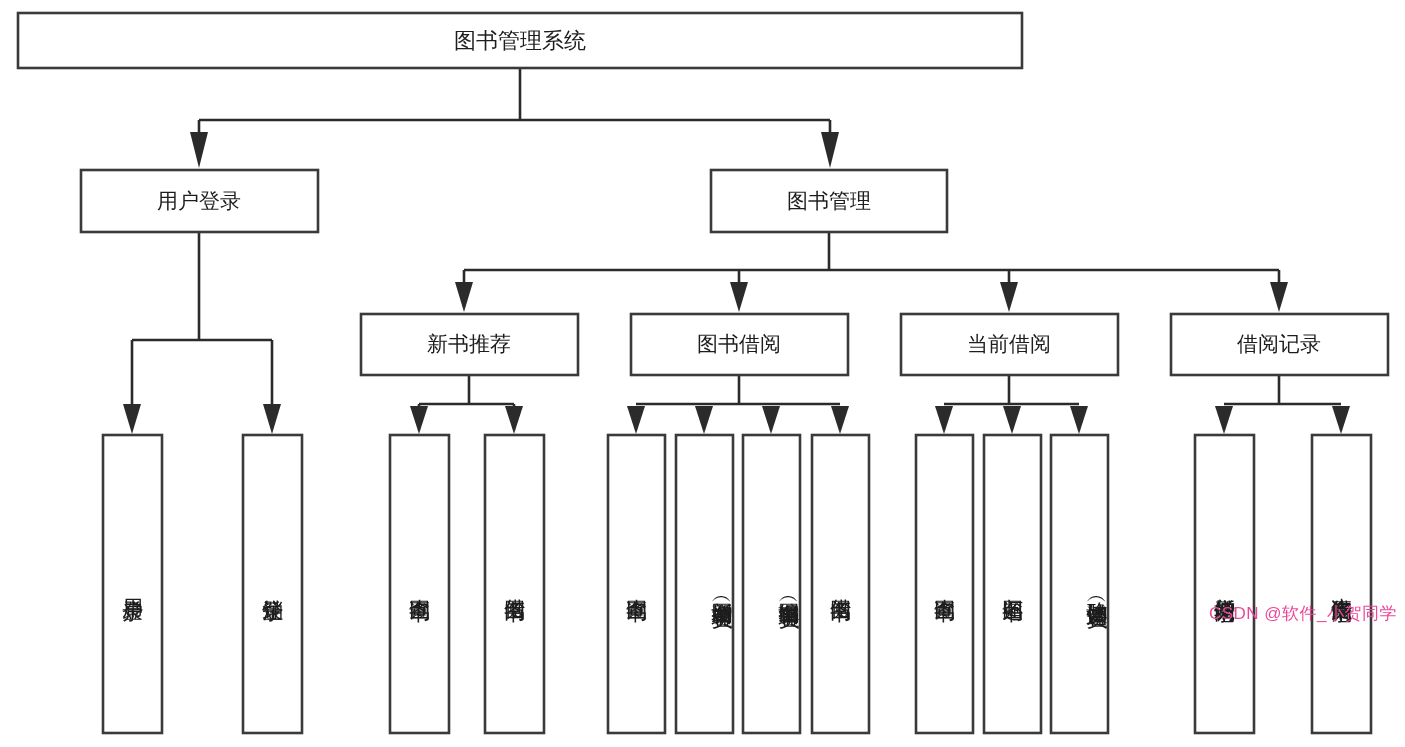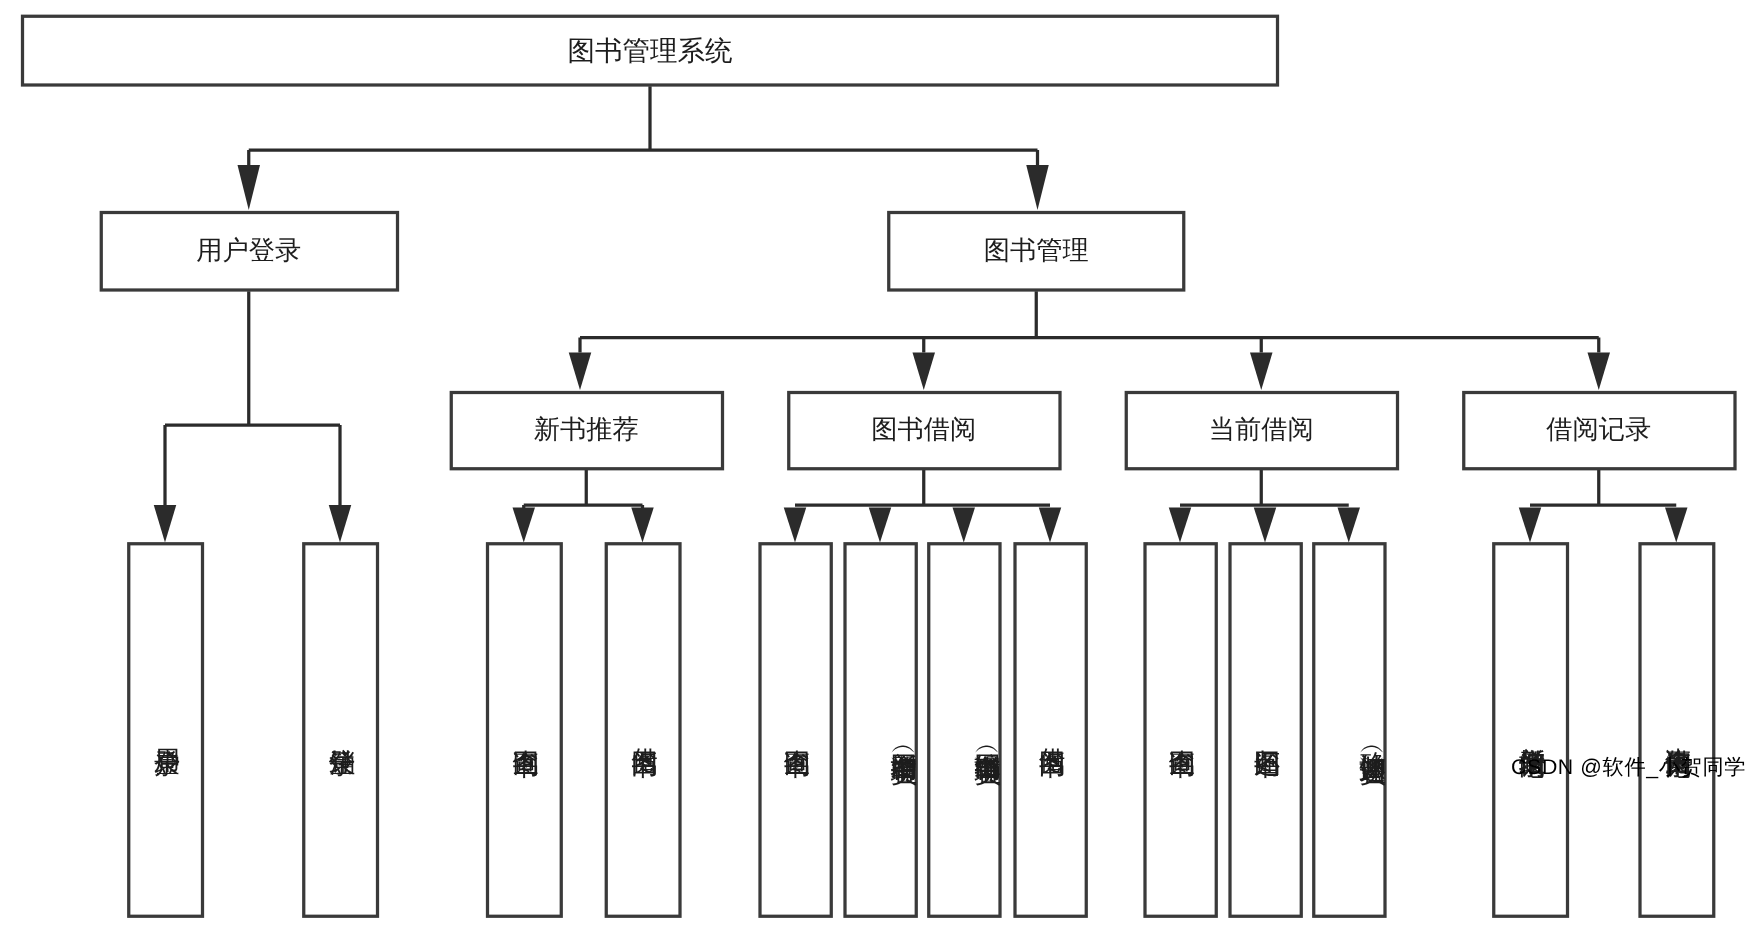--- a/index.html
+++ b/index.html
@@ -70,21 +70,21 @@
     justify-content: center;
     white-space: nowrap;
     pointer-events: none;
   }
   .watermark {
     position: absolute;
     right: 8px;
     bottom: 6px;
     font-family: "Liberation Sans", "DejaVu Sans", sans-serif;
     font-size: 17px;
-    color: #000000;
+    color: #ec4899;
     letter-spacing: 0.5px;
     white-space: nowrap;
   }
 </style>
 </head>
 <body>
 
 <div id="diagram-root">
 
   <svg class="diagram-canvas" viewBox="0 0 1405 747" xmlns="http://www.w3.org/2000/svg">

